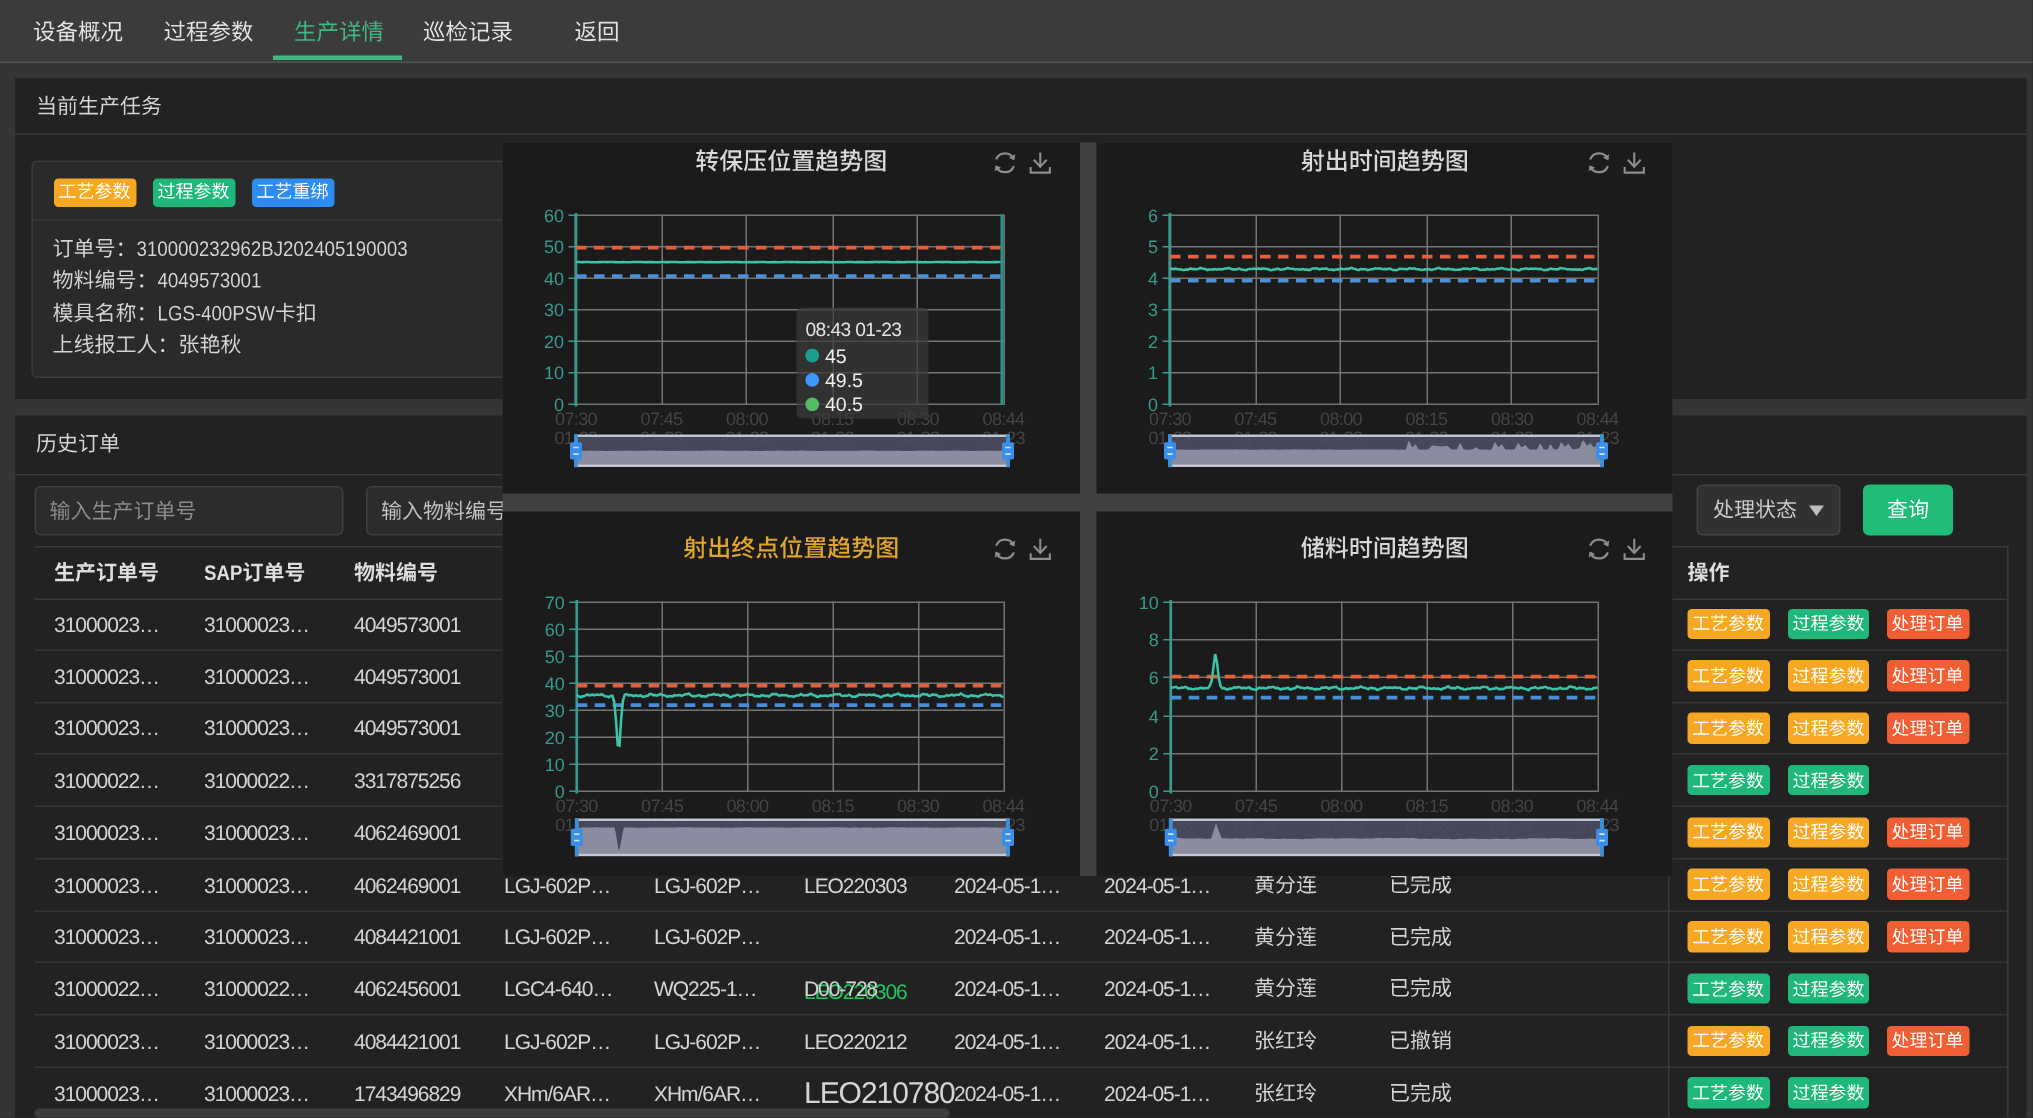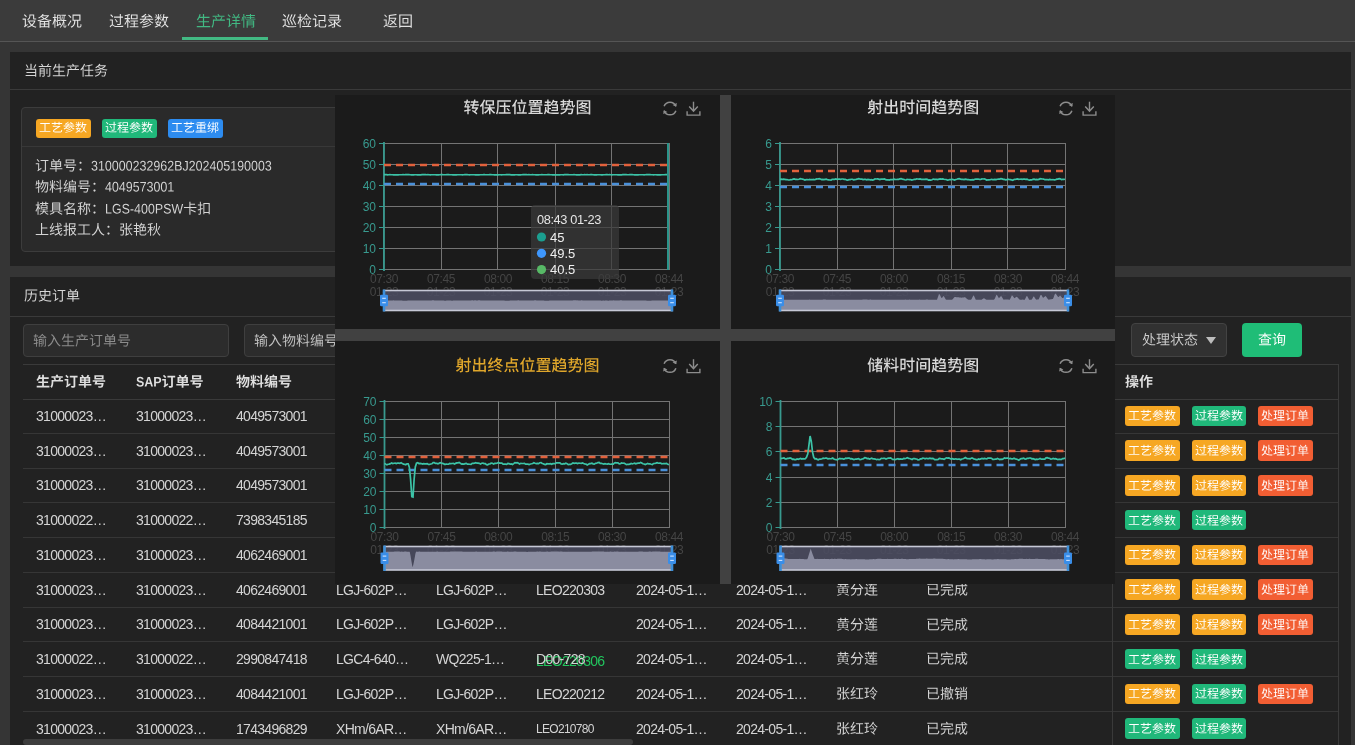--- a/index.html
+++ b/index.html
@@ -174,21 +174,21 @@
     </svg>
   </div>
 <div class="btn" style="left:1258.0px;top:475.1px;background:#f25e33">
     <svg class="" width="48.0" height="13.2" viewBox="0 -10.8 48.0 13.2" fill="#fff">
       <use href="#z24"></use>
     </svg>
   </div>
 <div class="abs" style="left:23px;top:537.0px;width:1314.5px;height:1px;background:#363636"></div>
 <div class="abs" style="left:36px;top:513.1px;font-size:14px;color:#d4d4d4;line-height:14px;letter-spacing:-0.7px">31000022…</div>
 <div class="abs" style="left:136px;top:513.1px;font-size:14px;color:#d4d4d4;line-height:14px;letter-spacing:-0.7px">31000022…</div>
-<div class="abs" style="left:236px;top:513.1px;font-size:14px;color:#d4d4d4;line-height:14px;letter-spacing:-0.7px">7398345185</div>
+<div class="abs" style="left:236px;top:513.1px;font-size:14px;color:#d4d4d4;line-height:14px;letter-spacing:-0.7px">3317875256</div>
 <div class="abs" style="left:336px;top:513.1px;font-size:14px;color:#d4d4d4;line-height:14px;letter-spacing:-0.7px">LGJ-602P…</div>
 <div class="abs" style="left:436px;top:513.1px;font-size:14px;color:#d4d4d4;line-height:14px;letter-spacing:-0.7px">LGJ-602P…</div>
 <div class="abs" style="left:536px;top:513.1px;font-size:14px;color:#d4d4d4;line-height:14px;letter-spacing:-0.7px">LEO220309</div>
 <div class="abs" style="left:636px;top:513.1px;font-size:14px;color:#d4d4d4;line-height:14px;letter-spacing:-0.7px">2024-05-1…</div>
 <div class="abs" style="left:736px;top:513.1px;font-size:14px;color:#d4d4d4;line-height:14px;letter-spacing:-0.7px">2024-05-1…</div>
 <div style="position:absolute;left:836.0px;top:512.4px;width:42.0px;height:15.4px"><svg class="" width="42.0" height="15.4" viewBox="0 -12.6 42.0 15.4" fill="#d4d4d4">
       <use href="#z22"></use>
     </svg></div>
 <div style="position:absolute;left:926.0px;top:512.4px;width:42.0px;height:15.4px"><svg class="" width="42.0" height="15.4" viewBox="0 -12.6 42.0 15.4" fill="#d4d4d4">
       <use href="#z23"></use>
@@ -289,21 +289,21 @@
     </svg>
   </div>
 <div class="btn" style="left:1258.0px;top:614.1px;background:#f25e33">
     <svg class="" width="48.0" height="13.2" viewBox="0 -10.8 48.0 13.2" fill="#fff">
       <use href="#z24"></use>
     </svg>
   </div>
 <div class="abs" style="left:23px;top:676.0px;width:1314.5px;height:1px;background:#363636"></div>
 <div class="abs" style="left:36px;top:652.1px;font-size:14px;color:#d4d4d4;line-height:14px;letter-spacing:-0.7px">31000022…</div>
 <div class="abs" style="left:136px;top:652.1px;font-size:14px;color:#d4d4d4;line-height:14px;letter-spacing:-0.7px">31000022…</div>
-<div class="abs" style="left:236px;top:652.1px;font-size:14px;color:#d4d4d4;line-height:14px;letter-spacing:-0.7px">2990847418</div>
+<div class="abs" style="left:236px;top:652.1px;font-size:14px;color:#d4d4d4;line-height:14px;letter-spacing:-0.7px">4062456001</div>
 <div class="abs" style="left:336px;top:652.1px;font-size:14px;color:#d4d4d4;line-height:14px;letter-spacing:-0.7px">LGC4-640…</div>
 <div class="abs" style="left:436px;top:652.1px;font-size:14px;color:#d4d4d4;line-height:14px;letter-spacing:-0.7px">WQ225-1…</div>
 <div class="abs" style="left:536px;top:652.1px;font-size:14px;color:#d4d4d4;line-height:14px;letter-spacing:-0.7px">D00-728</div>
 <div class="abs" style="left:636px;top:652.1px;font-size:14px;color:#d4d4d4;line-height:14px;letter-spacing:-0.7px">2024-05-1…</div>
 <div class="abs" style="left:736px;top:652.1px;font-size:14px;color:#d4d4d4;line-height:14px;letter-spacing:-0.7px">2024-05-1…</div>
 <div style="position:absolute;left:836.0px;top:651.4px;width:42.0px;height:15.4px"><svg class="" width="42.0" height="15.4" viewBox="0 -12.6 42.0 15.4" fill="#d4d4d4">
       <use href="#z22"></use>
     </svg></div>
 <div style="position:absolute;left:926.0px;top:651.4px;width:42.0px;height:15.4px"><svg class="" width="42.0" height="15.4" viewBox="0 -12.6 42.0 15.4" fill="#d4d4d4">
       <use href="#z23"></use>
@@ -346,21 +346,21 @@
 <div class="btn" style="left:1258.0px;top:683.6px;background:#f25e33">
     <svg class="" width="48.0" height="13.2" viewBox="0 -10.8 48.0 13.2" fill="#fff">
       <use href="#z24"></use>
     </svg>
   </div>
 <div class="abs" style="left:36px;top:721.6px;font-size:14px;color:#d4d4d4;line-height:14px;letter-spacing:-0.7px">31000023…</div>
 <div class="abs" style="left:136px;top:721.6px;font-size:14px;color:#d4d4d4;line-height:14px;letter-spacing:-0.7px">31000023…</div>
 <div class="abs" style="left:236px;top:721.6px;font-size:14px;color:#d4d4d4;line-height:14px;letter-spacing:-0.7px">1743496829</div>
 <div class="abs" style="left:336px;top:721.6px;font-size:14px;color:#d4d4d4;line-height:14px;letter-spacing:-0.7px">XHm/6AR…</div>
 <div class="abs" style="left:436px;top:721.6px;font-size:14px;color:#d4d4d4;line-height:14px;letter-spacing:-0.7px">XHm/6AR…</div>
-<div class="abs" style="left:536px;top:721.6px;font-size:12px;color:#d4d4d4;line-height:14px;letter-spacing:-0.7px">LEO210780</div>
+<div class="abs" style="left:536px;top:721.6px;font-size:20px;color:#d4d4d4;line-height:14px;letter-spacing:-0.7px">LEO210780</div>
 <div class="abs" style="left:636px;top:721.6px;font-size:14px;color:#d4d4d4;line-height:14px;letter-spacing:-0.7px">2024-05-1…</div>
 <div class="abs" style="left:736px;top:721.6px;font-size:14px;color:#d4d4d4;line-height:14px;letter-spacing:-0.7px">2024-05-1…</div>
 <div style="position:absolute;left:836.0px;top:720.9px;width:42.0px;height:15.4px"><svg class="" width="42.0" height="15.4" viewBox="0 -12.6 42.0 15.4" fill="#d4d4d4">
       <use href="#z26"></use>
     </svg></div>
 <div style="position:absolute;left:926.0px;top:720.9px;width:42.0px;height:15.4px"><svg class="" width="42.0" height="15.4" viewBox="0 -12.6 42.0 15.4" fill="#d4d4d4">
       <use href="#z23"></use>
     </svg></div>
 <div class="btn" style="left:1125.0px;top:718.4px;background:#20b87a">
     <svg class="" width="48.0" height="13.2" viewBox="0 -10.8 48.0 13.2" fill="#fff">

